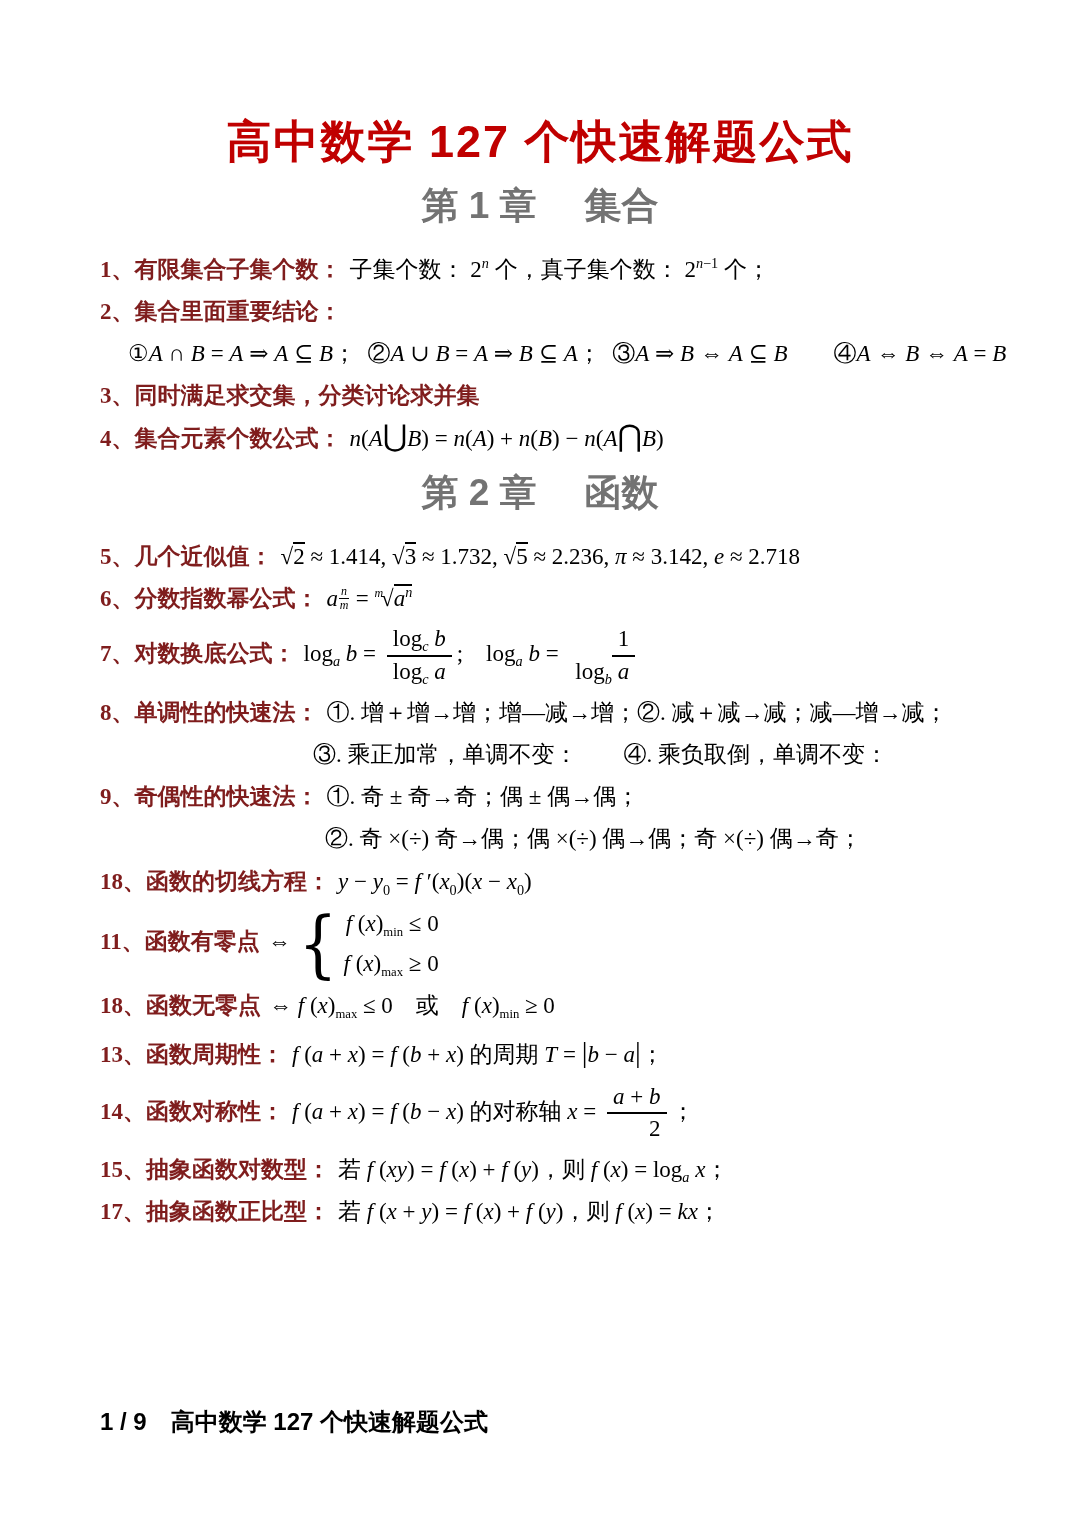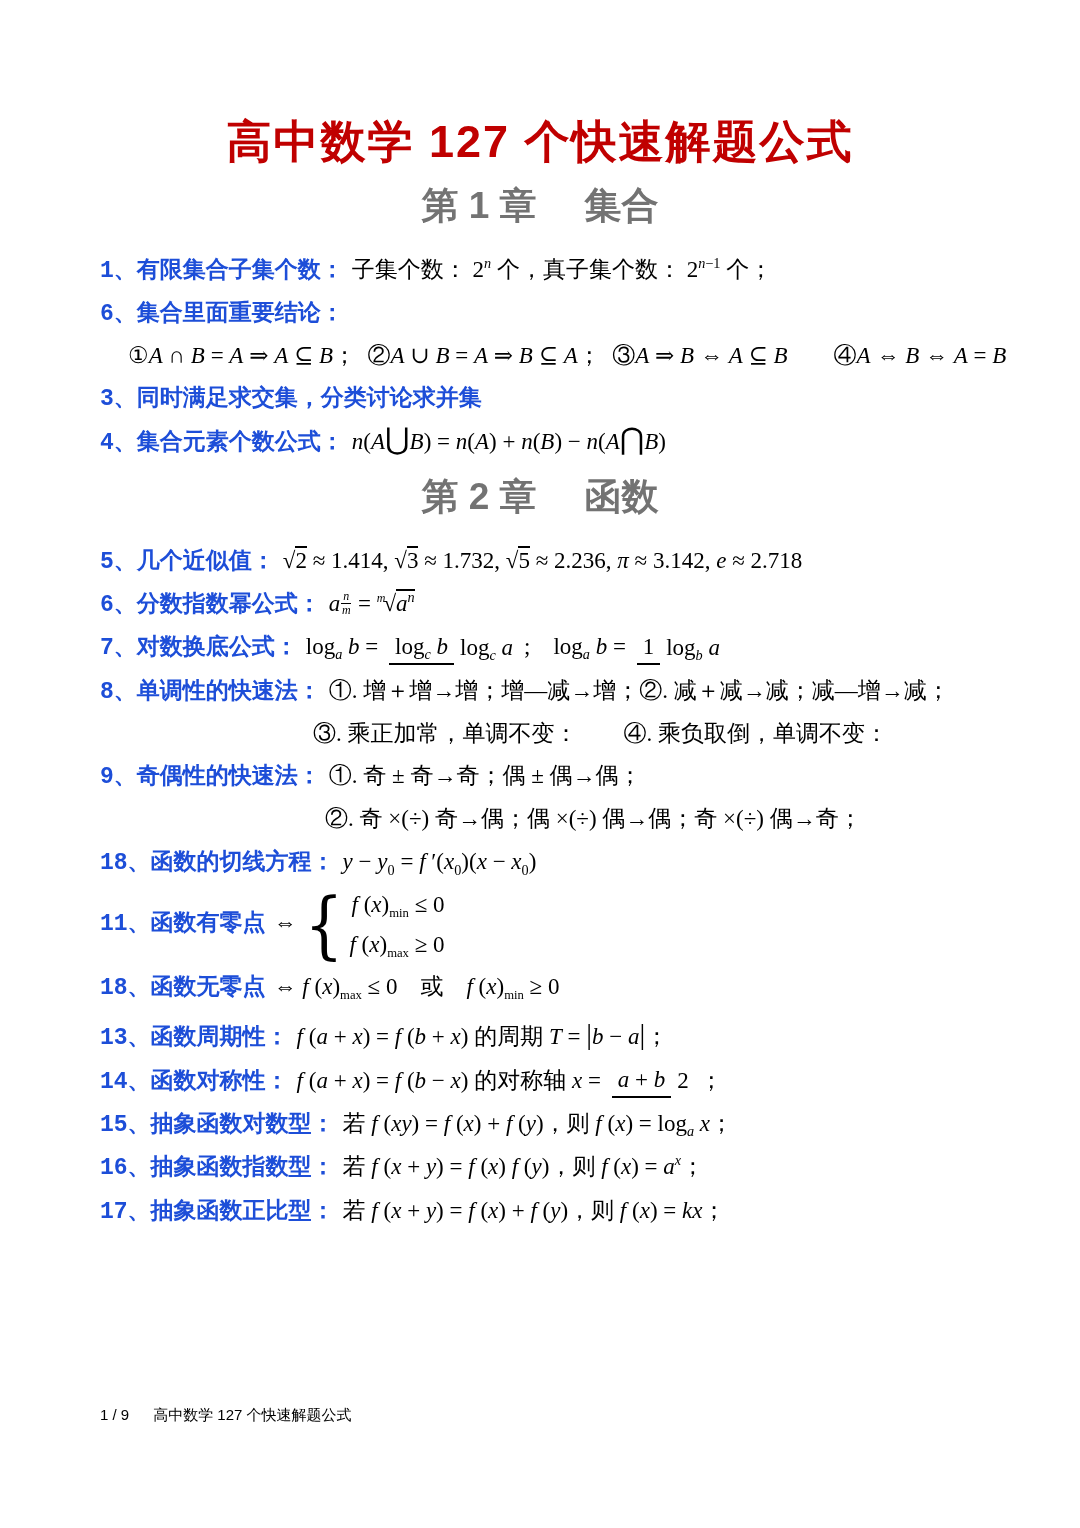--- a/index.html
+++ b/index.html
@@ -33,33 +33,33 @@
   }
   .chapter-heading .ch-gap{display:inline-block;width:48px;}
   .item{
     margin-bottom:10px;
     font-size:23px;
     line-height:1.4;
     color:#000;
     white-space:nowrap;
   }
   .item-label{
-    font-family:Liberation Mono, monospace;
+    font-family:Liberation Serif, serif;
     font-weight:bold;
-    color:#1d4ed8;
+    color:#7f1d1d;
     margin-right:8px;
   }
   .item-body{font-family:"Liberation Serif","DejaVu Serif",serif;}
   .item-body i{font-style:italic;}
   sup,sub{font-size:0.62em;line-height:0;}
   sub.vsub{vertical-align:-0.35em;}
   sub.mm{font-size:0.55em;vertical-align:-0.4em;letter-spacing:0;}
   .frac{
-    display:inline-flex;flex-direction:row;text-align:center;
-    vertical-align:middle;margin:0 5px;line-height:1.25;
+    display:inline-flex;flex-direction:column;text-align:center;
+    vertical-align:middle;margin:0 5px;line-height:1.25;align-items:flex-end;
   }
   .frac .num{border-bottom:2px solid #000;padding:0 6px 1px 6px;display:block;}
   .frac .den{padding:1px 6px 0 6px;display:block;}
   .supfrac{
     display:inline-flex;flex-direction:column;text-align:center;
     font-size:0.52em;line-height:1.15;vertical-align:0.95em;margin:0 1px;
   }
   .supfrac .sfn{border-bottom:1px solid #000;padding:0 2px;display:block;}
   .supfrac .sfd{display:block;}
   .ridx{font-size:0.52em;vertical-align:0.8em;margin-right:-2px;}
@@ -69,34 +69,34 @@
   .cases .brace{
     font-size:72px;font-weight:400;line-height:0.95;
     font-family:"DejaVu Serif",serif;margin-right:3px;transform:scaleX(0.85);
   }
   .case-col{display:inline-flex;flex-direction:column;gap:8px;text-align:right;}
   .bigop{font-size:1.3em;line-height:0;}
   .abs{font-size:1.25em;font-weight:400;}
   .footer{
     position:absolute;left:100px;top:1406px;
     font-family:"Liberation Sans","DejaVu Sans",sans-serif;
-    font-weight:normal;font-size:15px;color:#000;
+    font-weight:bold;font-size:24px;color:#000;
   }
   .footer .fsep{display:inline-block;width:24px;}
 </style>
 </head>
 <body>
 
 <div class="page">
   <div class="doc-title" style="color: rgb(192, 0, 0);">高中数学 127 个快速解题公式</div>
 
   <div class="content">
       <div class="chapter-heading"><span>第 1 章</span><span class="ch-gap"></span><span>集合</span></div>
       <div class="item"><span class="item-label">1、有限集合子集个数：</span><span class="item-body">子集个数： 2<sup><i>n</i></sup> 个，真子集个数： 2<sup><i>n</i>−1</sup> 个；</span></div>
-      <div class="item"><span class="item-label">6、集合里面重要结论：</span></div>
+      <div class="item"><span class="item-label">2、集合里面重要结论：</span></div>
       <div class="item" style="padding-left: 28px;"><span class="item-body">①<i>A</i> ∩ <i>B</i> = <i>A</i> ⇒ <i>A</i> ⊆ <i>B</i>；&nbsp; ②<i>A</i> ∪ <i>B</i> = <i>A</i> ⇒ <i>B</i> ⊆ <i>A</i>；&nbsp; ③<i>A</i> ⇒ <i>B</i> ⇔ <i>A</i> ⊆ <i>B</i>　　④<i>A</i> ⇔ <i>B</i> ⇔ <i>A</i> = <i>B</i></span></div>
       <div class="item"><span class="item-label">3、同时满足求交集，分类讨论求并集</span></div>
       <div class="item"><span class="item-label">4、集合元素个数公式：</span><span class="item-body"><i>n</i>(<i>A</i><span class="bigop">⋃</span><i>B</i>) = <i>n</i>(<i>A</i>) + <i>n</i>(<i>B</i>) − <i>n</i>(<i>A</i><span class="bigop">⋂</span><i>B</i>)</span></div>
       <div class="chapter-heading"><span>第 2 章</span><span class="ch-gap"></span><span>函数</span></div>
       <div class="item"><span class="item-label">5、几个近似值：</span><span class="item-body"><span class="sq">√<span class="ov">2</span></span> ≈ 1.414, <span class="sq">√<span class="ov">3</span></span> ≈ 1.732, <span class="sq">√<span class="ov">5</span></span> ≈ 2.236, <i>π</i> ≈ 3.142, <i>e</i> ≈ 2.718</span></div>
       <div class="item"><span class="item-label">6、分数指数幂公式：</span><span class="item-body"><i>a</i><span class="supfrac">
             <span class="sfn"><i>n</i></span>
             <span class="sfd"><i>m</i></span>
           </span> = <sup class="ridx"><i>m</i></sup><span class="sq">√<span class="ov"><i>a</i><sup><i>n</i></sup></span></span></span></div>
       <div class="item"><span class="item-label">7、对数换底公式：</span><span class="item-body">log<sub class="vsub"><i>a</i></sub> <i>b</i> = <span class="frac">
@@ -118,20 +118,19 @@
               <span><i>f</i> (<i>x</i>)<sub class="mm">max</sub> ≥ 0</span>
             </span>
           </span></span></div>
       <div class="item"><span class="item-label">18、函数无零点</span><span class="item-body">⇔ <i>f</i> (<i>x</i>)<sub class="mm">max</sub> ≤ 0　或　<i>f</i> (<i>x</i>)<sub class="mm">min</sub> ≥ 0</span></div>
       <div class="item"><span class="item-label">13、函数周期性：</span><span class="item-body"><i>f</i> (<i>a</i> + <i>x</i>) = <i>f</i> (<i>b</i> + <i>x</i>) 的周期 <i>T</i> = <span class="abs">|</span><i>b</i> − <i>a</i><span class="abs">|</span>；</span></div>
       <div class="item"><span class="item-label">14、函数对称性：</span><span class="item-body"><i>f</i> (<i>a</i> + <i>x</i>) = <i>f</i> (<i>b</i> − <i>x</i>) 的对称轴 <i>x</i> = <span class="frac">
             <span class="num"><i>a</i> + <i>b</i></span>
             <span class="den">2</span>
           </span>；</span></div>
       <div class="item"><span class="item-label">15、抽象函数对数型：</span><span class="item-body">若 <i>f</i> (<i>xy</i>) = <i>f</i> (<i>x</i>) + <i>f</i> (<i>y</i>)，则 <i>f</i> (<i>x</i>) = log<sub class="vsub"><i>a</i></sub> <i>x</i>；</span></div>
-      <div class="item"><span class="item-label">16、抽象函数指数型：</span><span class="item-body">若 <i>f</i> (<i>x</i> + <i>y</i>) = <i>f</i> (<i>x</i>) <i>f</i> (<i>y</i>)，则 <i>f</i> (<i>x</i>) = <i>a</i><sup><i>x</i></sup>；</span></div>
       <div class="item"><span class="item-label">17、抽象函数正比型：</span><span class="item-body">若 <i>f</i> (<i>x</i> + <i>y</i>) = <i>f</i> (<i>x</i>) + <i>f</i> (<i>y</i>)，则 <i>f</i> (<i>x</i>) = <i>kx</i>；</span></div>
     </div>
 
   <div class="footer">
     <span>1 / 9</span><span class="fsep"></span><span>高中数学 127 个快速解题公式</span>
   </div>
 </div>
 
 </body></html>

